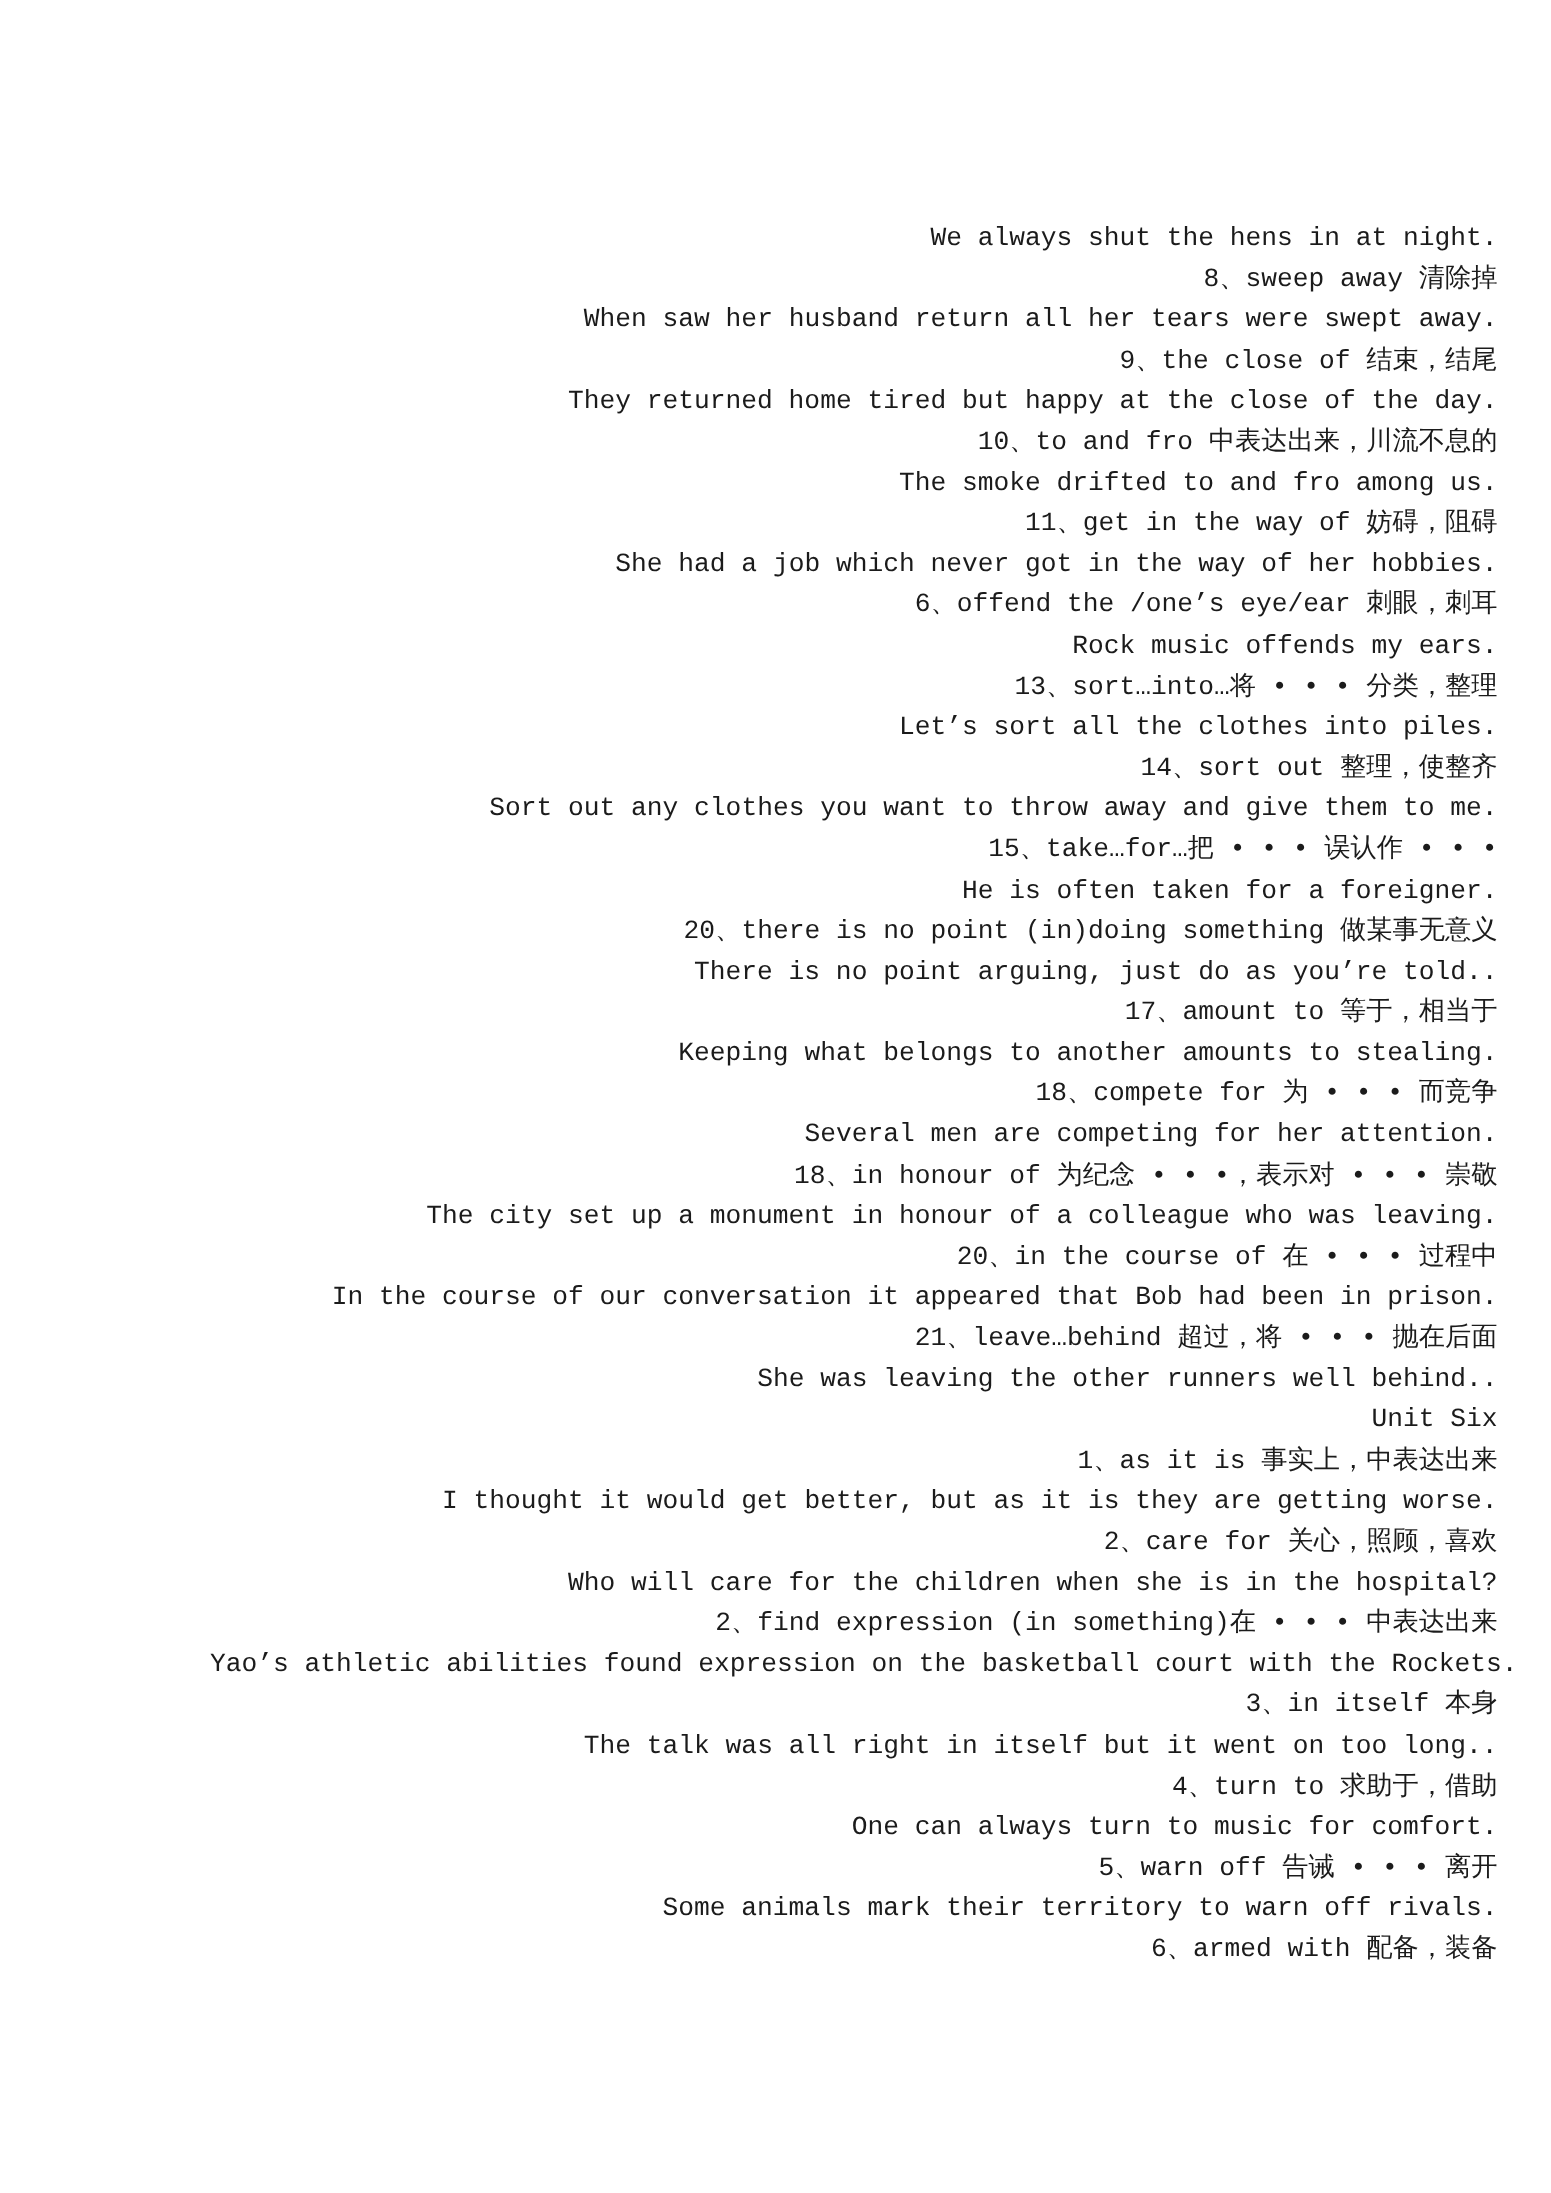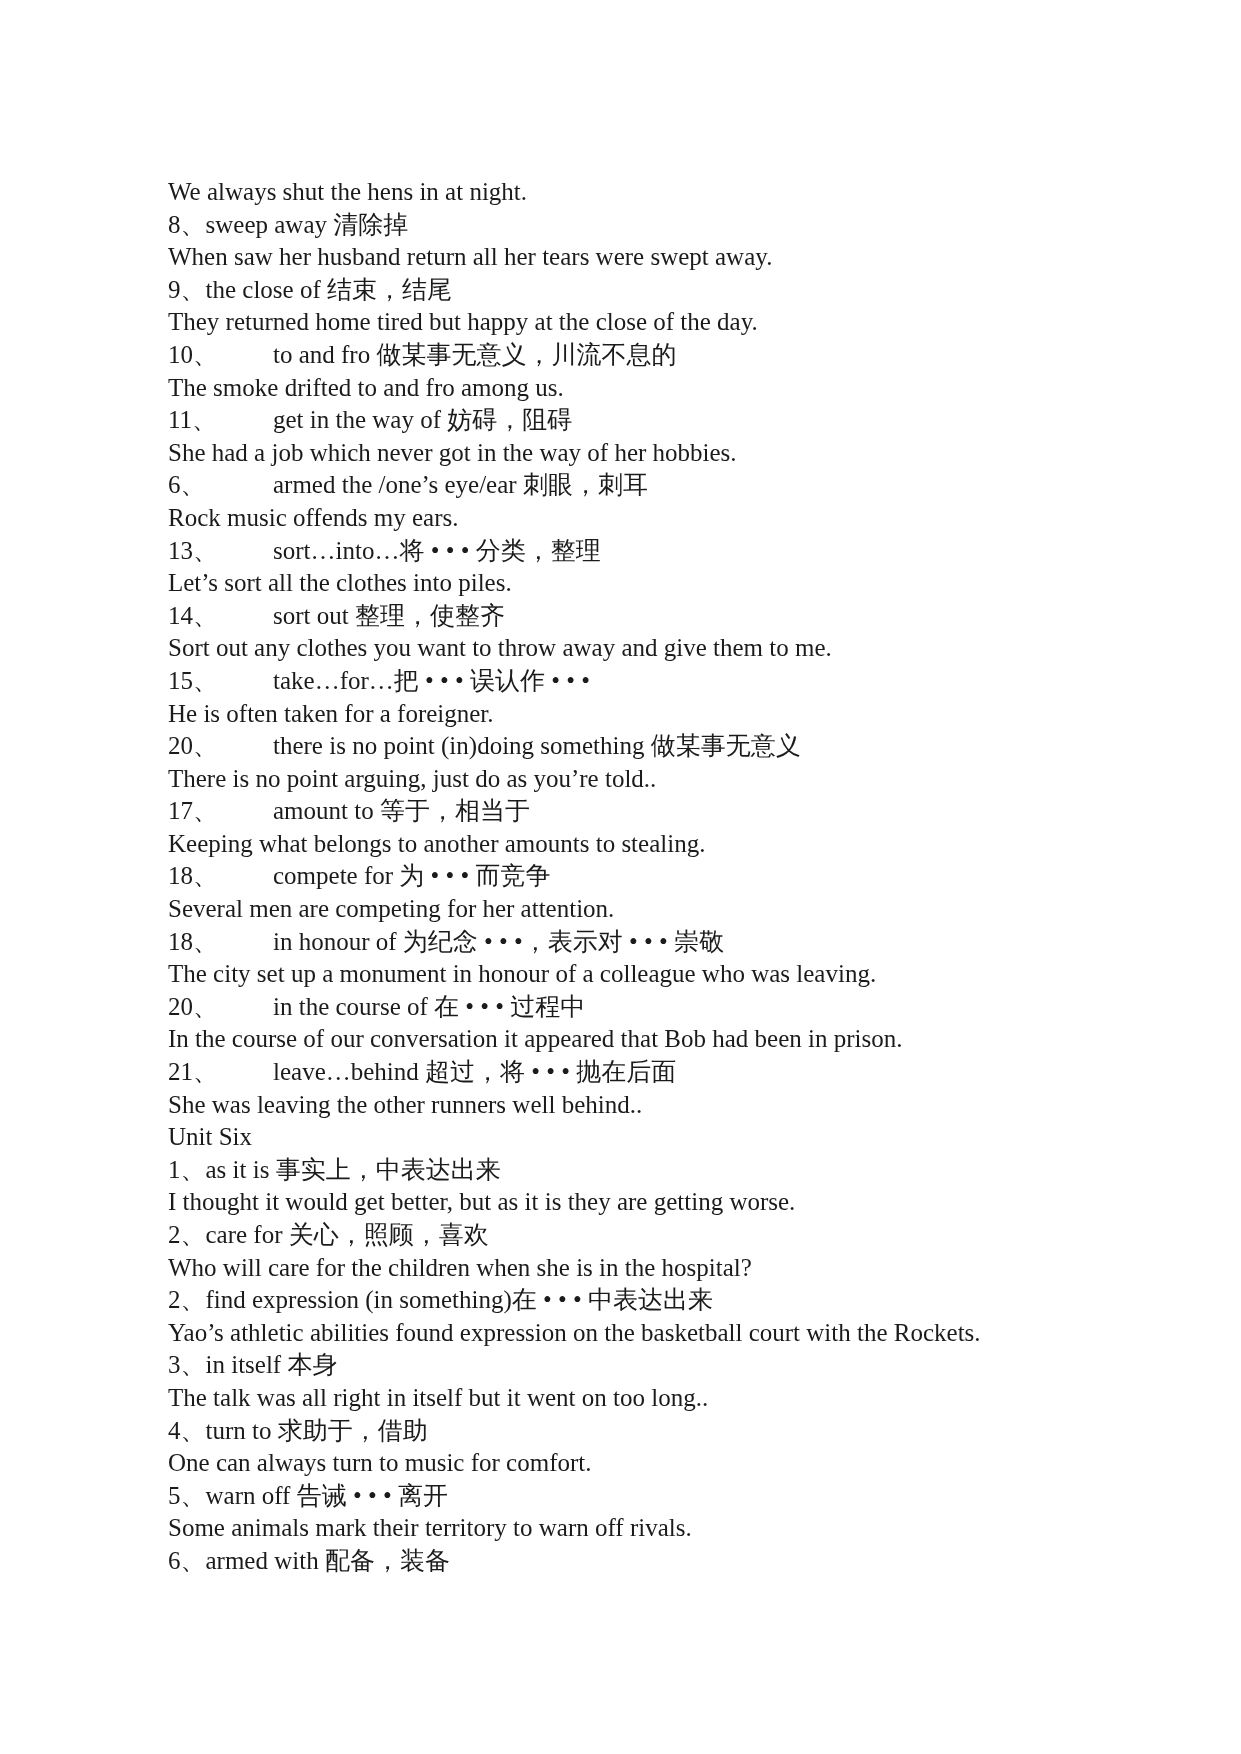--- a/index.html
+++ b/index.html
@@ -12,23 +12,24 @@
     width: 1241px;
     height: 1754px;
     background: #ffffff;
     overflow: hidden;
   }
   .text-block {
     position: absolute;
     left: 168px;
     top: 176px;
     width: 1030px;
-    font-family: Liberation Serif, serif;
-    font-size: 25px;
+    font-family: Liberation Mono, monospace;
+    font-size: 21px;
     color: #1b1b1b;
+    text-align: right;
   }
   .line {
     height: 32.6px;
     line-height: 32.6px;
     white-space: nowrap;
   }
   .num {
     display: inline-block;
     min-width: 30px;
   }
@@ -42,25 +43,25 @@
 </head>
 <body>
 
 <div class="page">
   <div class="text-block" id="text-block">
       <div class="line">We always shut the hens in at night.</div>
       <div class="line"><span class="num">8、</span><span>sweep away 清除掉</span></div>
       <div class="line">When saw her husband return all her tears were swept away.</div>
       <div class="line"><span class="num">9、</span><span>the close of 结束，结尾</span></div>
       <div class="line">They returned home tired but happy at the close of the day.</div>
-      <div class="line"><span class="num tab">10、</span><span>to and fro 做某事无意义，川流不息的</span></div>
+      <div class="line"><span class="num tab">10、</span><span>to and fro 中表达出来，川流不息的</span></div>
       <div class="line">The smoke drifted to and fro among us.</div>
       <div class="line"><span class="num tab">11、</span><span>get in the way of 妨碍，阻碍</span></div>
       <div class="line">She had a job which never got in the way of her hobbies.</div>
-      <div class="line"><span class="num tab">6、</span><span>armed the /one’s eye/ear 刺眼，刺耳</span></div>
+      <div class="line"><span class="num tab">6、</span><span>offend the /one’s eye/ear 刺眼，刺耳</span></div>
       <div class="line">Rock music offends my ears.</div>
       <div class="line"><span class="num tab">13、</span><span>sort…into…将 • • • 分类，整理</span></div>
       <div class="line">Let’s sort all the clothes into piles.</div>
       <div class="line"><span class="num tab">14、</span><span>sort out 整理，使整齐</span></div>
       <div class="line">Sort out any clothes you want to throw away and give them to me.</div>
       <div class="line"><span class="num tab">15、</span><span>take…for…把 • • • 误认作 • • •</span></div>
       <div class="line">He is often taken for a foreigner.</div>
       <div class="line"><span class="num tab">20、</span><span>there is no point (in)doing something  做某事无意义</span></div>
       <div class="line">There is no point arguing, just do as you’re told..</div>
       <div class="line"><span class="num tab">17、</span><span>amount to 等于，相当于</span></div>

